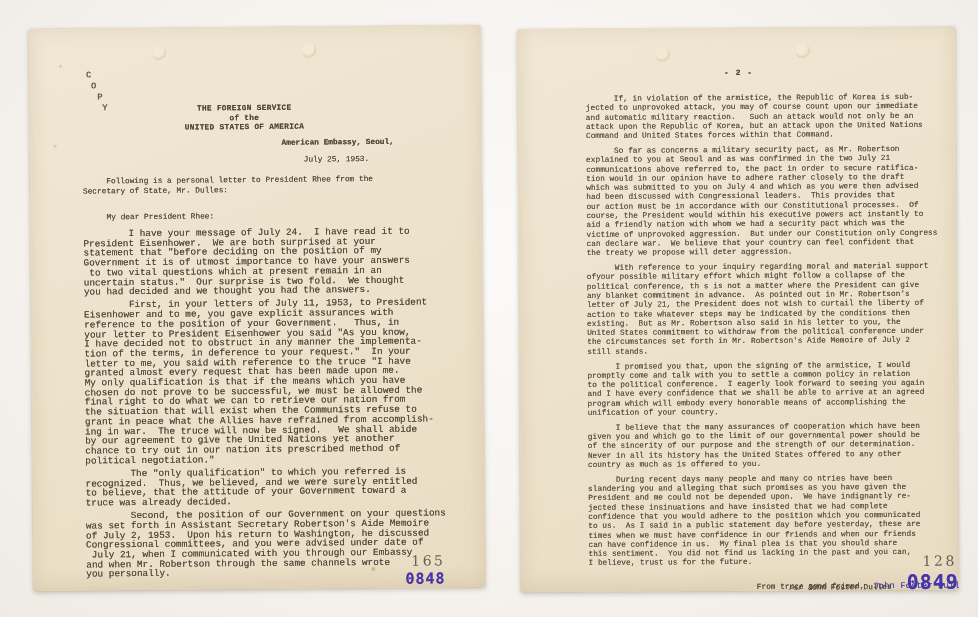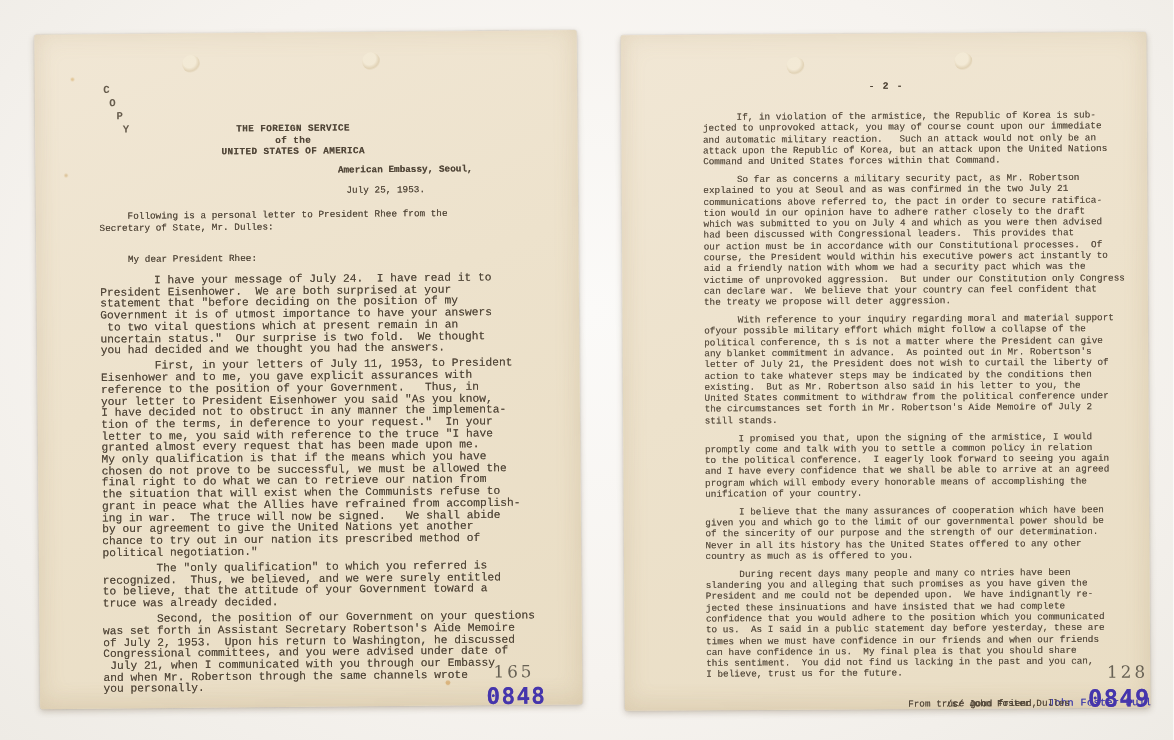--- a/index.html
+++ b/index.html
@@ -23,39 +23,39 @@
     position:absolute;width:15px;height:15px;border-radius:50%;
     background:radial-gradient(circle at 40% 35%, rgba(243,234,214,0.9) 0 40%, rgba(214,196,160,0.55) 62%, rgba(214,196,160,0) 74%);
   }
   .typed{color:rgba(78,67,53,0.93);text-shadow:0 0 0.4px rgba(78,67,53,0.75);white-space:pre;}
   .copy-letter{position:absolute;font-size:9px;font-weight:bold;color:rgba(78,67,53,0.85);}
   .letterhead{
     position:absolute;left:50px;top:77px;width:330px;text-align:center;
     font-size:7.8px;line-height:9.5px;font-weight:bold;letter-spacing:0.3px;
   }
   .place-line{position:absolute;left:252px;top:112px;font-size:7.8px;font-weight:bold;}
-  .date-line{position:absolute;left:259px;top:129px;font-size:7.8px;text-align:right;}
+  .date-line{position:absolute;left:274px;top:129px;font-size:7.8px;text-align:right;}
   .intro-block{position:absolute;left:53px;top:148px;font-size:7.8px;line-height:10px;}
   .salutation{position:absolute;left:53px;top:185px;font-size:7.8px;}
   .body-left{position:absolute;left:53px;top:201px;font-size:9.4px;line-height:9.7px;}
   .body-left .para + .para{margin-top:3.5px;}
   .body-right{position:absolute;left:68px;top:66px;font-size:7.8px;line-height:9.3px;color:rgba(84,73,59,0.88);}
   .body-right .para + .para{margin-top:5.5px;}
   .para{white-space:pre;}
   .page-number{position:absolute;left:186px;top:40px;width:70px;text-align:center;font-size:8px;font-weight:bold;letter-spacing:1px;}
   .closing-line{position:absolute;left:208px;top:546px;font-size:7.8px;}
   .sig-name{color:#3f3cab;text-shadow:0 0 0.4px rgba(63,60,171,0.7);font-size:8.5px;margin-left:9px;letter-spacing:0.3px;}
   .sig-typed{position:absolute;left:268px;top:556px;font-size:7.8px;}
   .page-stamp{
     position:absolute;font-family:"DejaVu Serif","Liberation Serif",serif;
     font-size:14px;letter-spacing:2.5px;color:rgba(74,69,60,0.82);white-space:pre;
   }
   .archive-stamp{
     position:absolute;font-family:"DejaVu Sans Mono","Liberation Mono",monospace;
-    font-weight:bold;font-size:19px;letter-spacing:1px;color:#4535ac;
+    font-weight:bold;font-size:15px;letter-spacing:1px;color:#4535ac;
     text-shadow:0 0 0.5px rgba(69,53,172,0.6);white-space:pre;
   }
   .stamp-127{left:378px;top:527px;}
   .stamp-0848{left:372px;top:544px;}
   .stamp-128{left:402px;top:526px;}
   .stamp-0849{left:386px;top:543px;font-size:20px;}
   .stain{position:absolute;border-radius:50%;}
   .stain-a{left:338px;top:541px;width:4px;height:4px;background:rgba(200,130,40,0.45);filter:blur(0.5px);}
   .stain-b{left:30px;top:36px;width:3px;height:3px;background:rgba(205,150,60,0.4);filter:blur(0.5px);}
   .stain-c{left:24px;top:116px;width:3px;height:3px;background:rgba(190,140,60,0.35);filter:blur(0.5px);}

